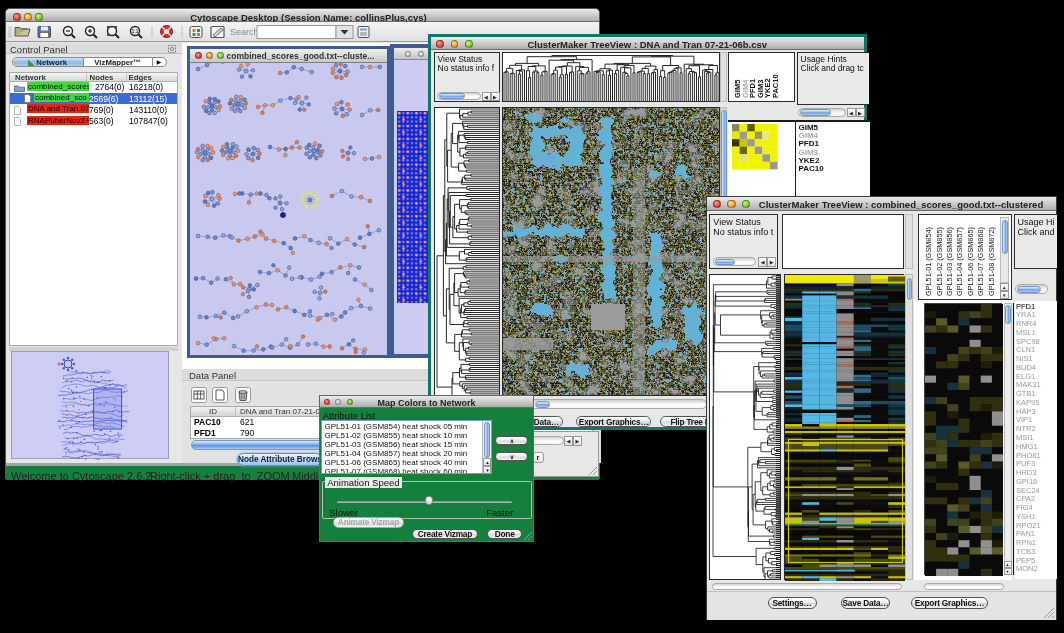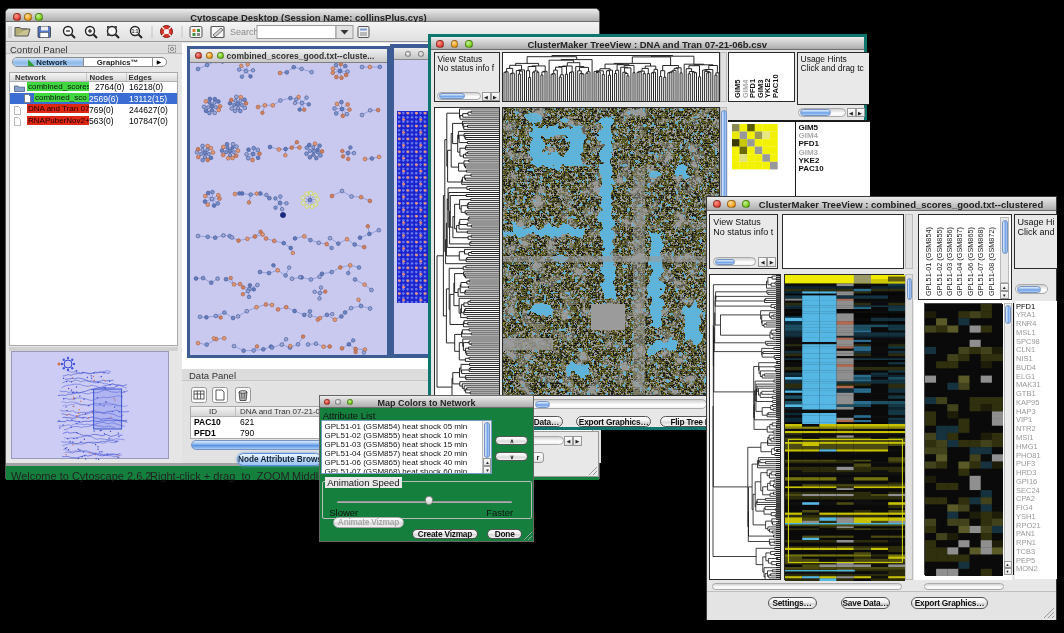--- a/index.html
+++ b/index.html
@@ -108,21 +108,21 @@
     <svg class="abs" style="right:6px; top:2px;" width="8" height="8">
         <rect x="0.5" y="0.5" width="7" height="7" fill="none" stroke="#888" stroke-dasharray="2 1"></rect>
         <circle cx="4" cy="4" r="1.6" fill="none" stroke="#888"></circle>
       </svg>
   </div>
 
   <div class="abs" style="left:5.6px; top:47.5px; width:155px; height:10px; border:1px solid #8a8a8a;
     border-radius:5px; background:#fff; overflow:hidden; display:flex;">
     <div style="width:71px; background:linear-gradient(#cfe3f8,#8cb8e8 60%,#a8cdf2); border-right:1px solid #8a8a8a;
       font-size:7.8px; font-weight:bold; color:#123; text-align:center; line-height:9px;"><span style="color:#2f9e2f;">◣</span> Network</div>
-    <div style="width:68px; font-size:7.8px; font-weight:bold; color:#222; text-align:center; line-height:9px;">Graphics™</div>
+    <div style="width:68px; font-size:7.8px; font-weight:bold; color:#222; text-align:center; line-height:9px;">VizMapper™</div>
     <div style="flex:1; border-left:1px solid #8a8a8a; text-align:center; font-size:6px; line-height:9.5px;">▶</div>
   </div>
 
   <div class="abs" style="left:3px; top:63px; width:168.5px; height:274px; background:#fff; border:1px solid #aaa;">
     <div style="display:flex; height:8.5px; background:linear-gradient(#f5f5f5,#d8d8d8);
       border-bottom:1px solid #b0b0b0; font-size:7.8px; font-weight:bold; color:#333;">
       <div style="width:76.5px; border-right:1px solid #c5c5c5; padding-left:5px;">Network</div>
       <div style="width:40px; border-right:1px solid #c5c5c5; padding-left:3px;">Nodes</div>
       <div style="flex:1; padding-left:2px;">Edges</div>
     </div>
@@ -144,21 +144,21 @@
       <div class="abs" style="left:79px; top:0.9px;">2569(6)</div>
       <div class="abs" style="left:119px; top:0.9px;">13112(15)</div>
     </div>
 
     <div style="position:relative; height:11.3px; font-size:8.5px;">
       <svg class="abs" style="left:4px;top:1.5px;" width="7" height="9">
           <path d="M0.5 8.5 L0.5 0.5 L4.5 0.5 L6.5 2.5 L6.5 8.5 Z" fill="#fff" stroke="#999" stroke-width="0.7"></path>
         </svg>
       <div class="abs" style="left:17px; top:0.4px; width:62px; background:#dd2813; padding:0 0 0 1px; color:#200; font-size:8px; white-space:nowrap; overflow:hidden;">DNA and Tran 07</div>
       <div class="abs" style="left:79px; top:0.9px;">769(0)</div>
-      <div class="abs" style="left:119px; top:0.9px;">244627(0)</div>
+      <div class="abs" style="left:119px; top:0.9px;">143110(0)</div>
     </div>
 
     <div style="position:relative; height:11.3px; font-size:8.5px;">
       <svg class="abs" style="left:4px;top:1.5px;" width="7" height="9">
           <path d="M0.5 8.5 L0.5 0.5 L4.5 0.5 L6.5 2.5 L6.5 8.5 Z" fill="#fff" stroke="#999" stroke-width="0.7"></path>
         </svg>
       <div class="abs" style="left:17px; top:0.4px; width:62px; background:#dd2813; padding:0 0 0 1px; color:#200; font-size:8px; white-space:nowrap; overflow:hidden;">RNAPuberNov2+f</div>
       <div class="abs" style="left:79px; top:0.9px;">563(0)</div>
       <div class="abs" style="left:119px; top:0.9px;">107847(0)</div>
     </div>

